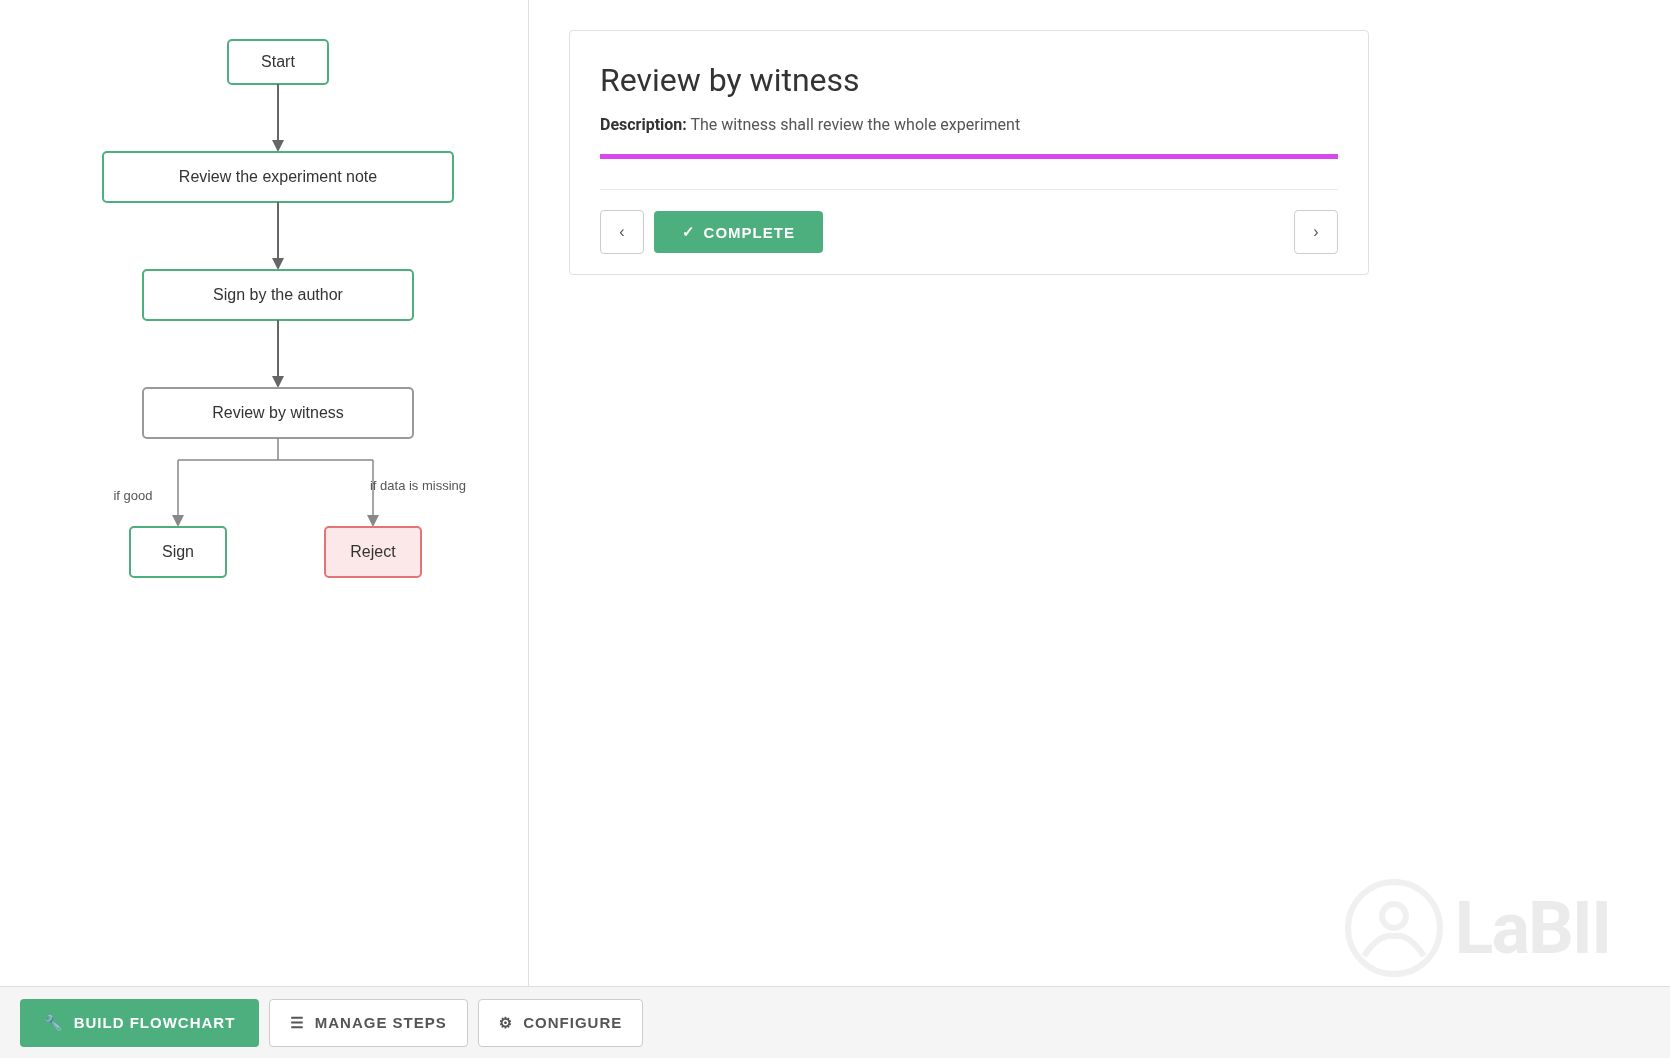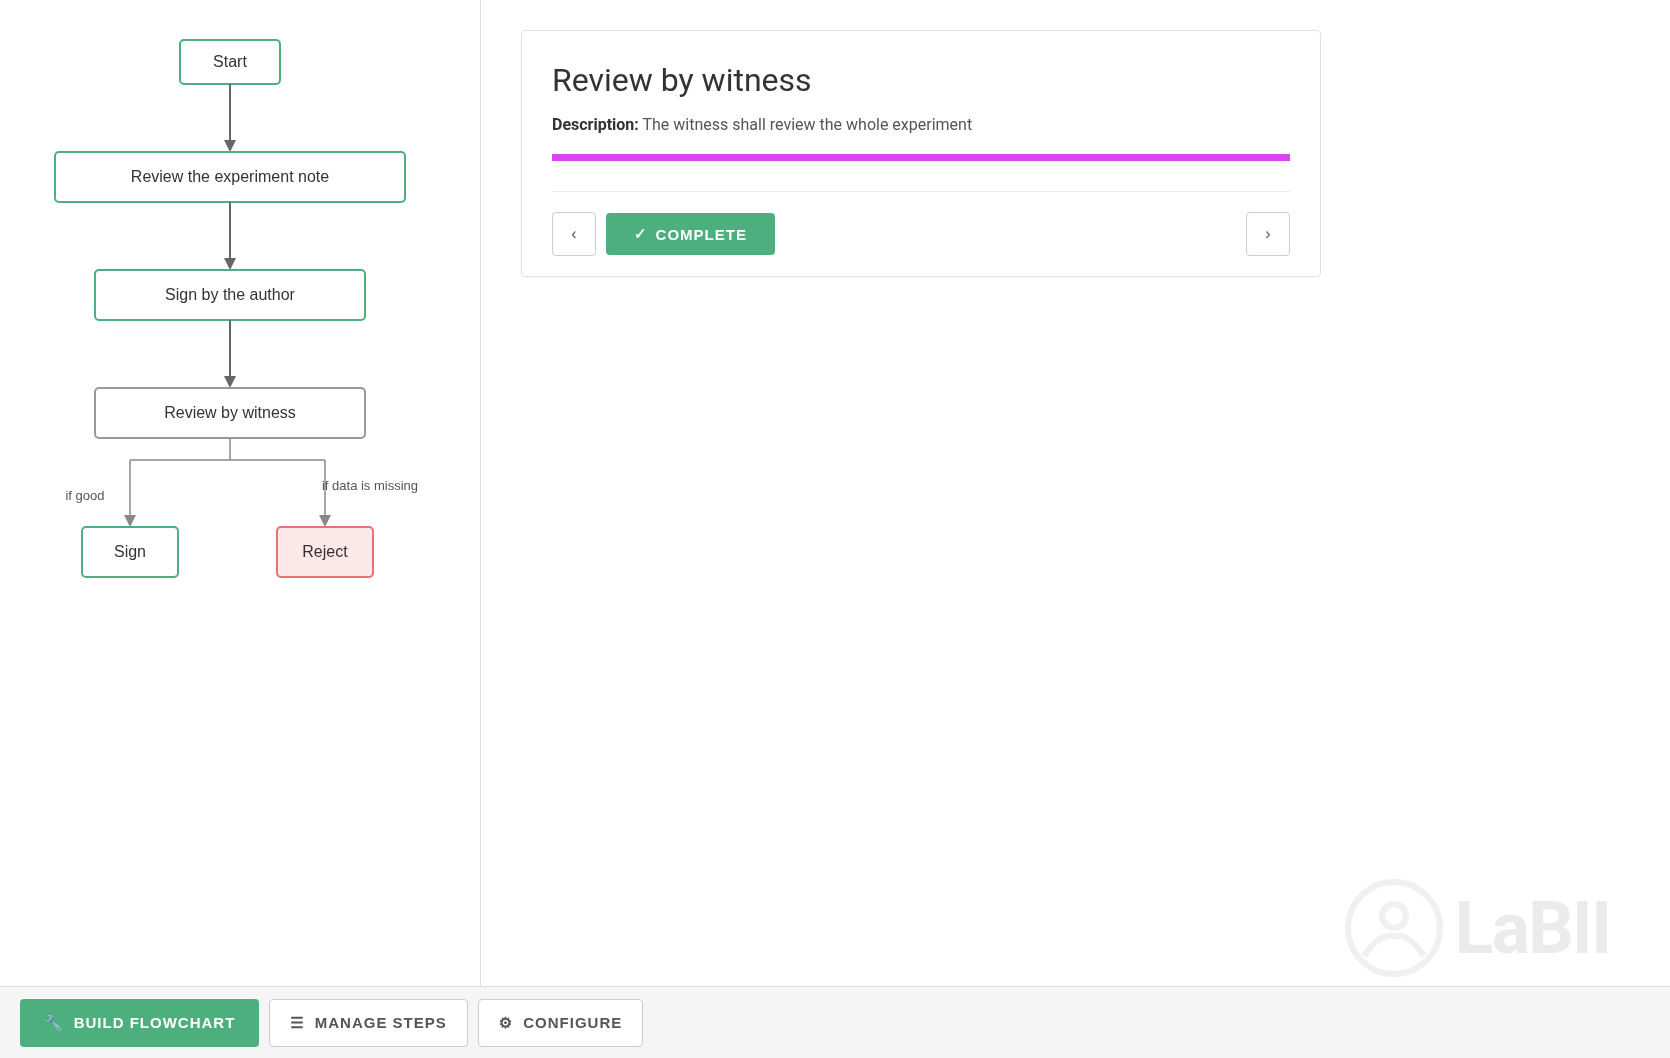--- a/index.html
+++ b/index.html
@@ -18,20 +18,21 @@
       width: 100%;
       height: calc(100% - 72px);
     }
 
     
     .flowchart-panel {
       width: 480px;
       padding: 30px 20px 20px 30px;
       position: relative;
       flex-shrink: 0;
+      margin-left: 48px;
     }
 
     
     .detail-panel {
       flex: 1;
       padding: 30px 40px;
       border-left: 1px solid #e0e0e0;
     }
 
     
@@ -55,21 +56,21 @@
       font-weight: 400;
       color: #333;
       margin-bottom: 16px;
     }
 
     .detail-description {
       font-size: 16px;
       color: #555;
       margin-bottom: 30px;
       padding-bottom: 20px;
-      border-bottom: 7px solid #d946ef;
+      border-bottom: 5px solid #d946ef;
     }
 
     .detail-description strong {
       color: #333;
     }
 
     .btn-nav {
       width: 44px;
       height: 44px;
       border: 1px solid #ccc;

